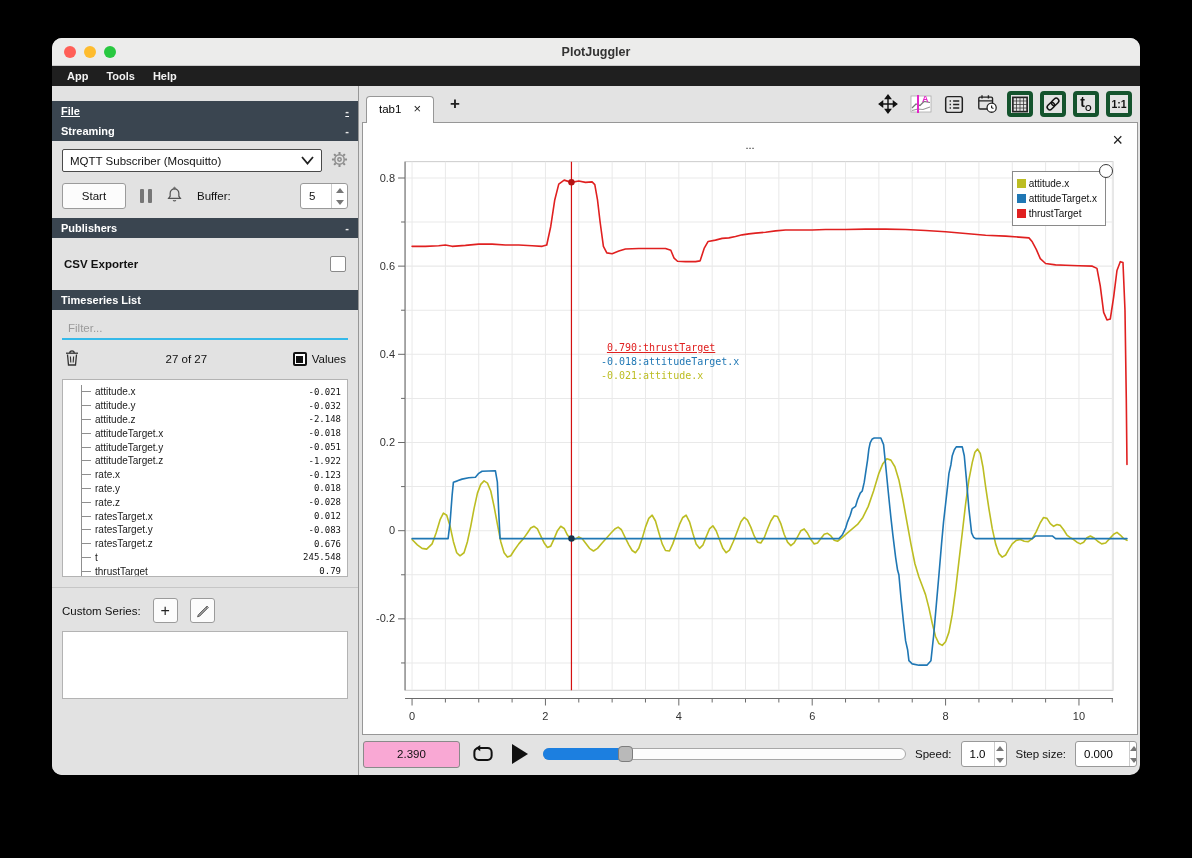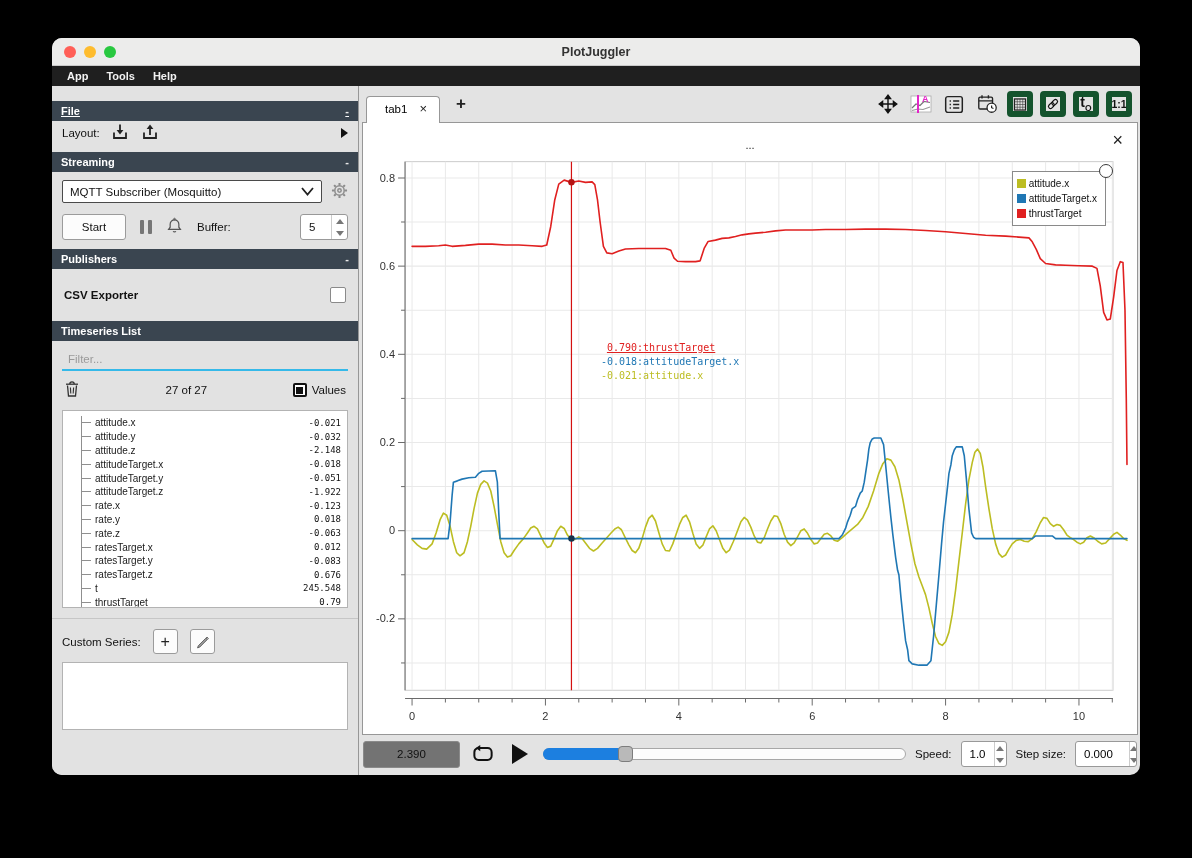--- a/index.html
+++ b/index.html
@@ -72,27 +72,27 @@
 .tree-item::before { content:""; width:9px; border-top:1px solid #8f8f8f; margin-right:4px; flex:none; }
 .t-name { color:#1a1a1a; }
 .t-val { margin-left:auto; font-family:"DejaVu Sans Mono",monospace; font-size:9px; color:#111; padding-right:4px; }
 .custom-row { display:flex; align-items:center; gap:12px; padding:10px 10px 4px 10px;
   border-top:1px solid #c6c6c6; margin-top:10px; flex:none; }
 .sq-btn { width:25px; height:25px; font-size:16px; color:#222; }
 .empty-box { margin:4px 10px 12px 10px; background:#fff; border:1px solid #b3b3b3; height:68px; flex:none; }
 
 .tabbar { height:36px; display:flex; align-items:flex-end; padding:5px 6px 0 4px; flex:none; }
 .tab { background:#fff; border:1px solid #979797; border-bottom:none; border-radius:4px 4px 0 0;
-  padding:6px 12px 8px 18px; display:flex; align-items:center; gap:12px; font-size:11.5px;
+  padding:6px 12px 8px 12px; display:flex; align-items:center; gap:12px; font-size:11.5px;
   position:relative; z-index:2; margin-bottom:-1px; }
 .tab-close { font-size:13px; color:#222; line-height:10px; }
 .tab-add { font-size:17px; color:#222; margin:0 0 8px 16px; font-weight:bold; }
 .toolbar { margin-left:auto; display:flex; gap:7px; align-items:center; margin-bottom:5px; }
 .tool { width:26px; height:26px; display:flex; align-items:center; justify-content:center; border-radius:4px; }
-.tool.blue { border:6px solid #14532d;text-align:right; }
+.tool.blue { border:4px solid #14532d;text-align:right; }
 .t0-txt { font-size:14px; font-weight:bold; color:#111; line-height:1; }
 .t0-txt sub { font-size:8.5px; }
 .ratio-txt { font-size:10.5px; font-weight:bold; color:#111; }
 
 .pane { flex:1; border:1px solid #979797; background:#fff; position:relative; min-height:0; }
 .plot-title { position:absolute; top:16px; left:0; right:0; text-align:center;
   font-size:11px; color:#222; z-index:3; }
 .plot-close { position:absolute; top:8px; right:14px; font-size:18px; color:#222;
   font-weight:normal; z-index:3; line-height:1; }
 #chart-svg { position:absolute; inset:0; width:100%; height:100%; }
@@ -102,21 +102,21 @@
 .legend-row { display:flex; align-items:center; gap:3px; font-size:10px; color:#111; height:15px; }
 .legend-swatch { width:9px; height:9px; flex:none; }
 .legend-handle { position:absolute; top:-8px; right:-8px; width:14px; height:14px;
   border:1.5px solid #3a3a3a; border-radius:50%; background:#fff; }
 .tracker-text { position:absolute; left:232px; top:218px; z-index:3;
   font-family:"DejaVu Sans Mono",monospace; font-size:10px; line-height:14px; }
 .trk-row { display:flex; }
 .trk-val { width:42px; text-align:right; white-space:pre; }
 
 .playbar { height:32px; margin-top:3px; display:flex; align-items:center; gap:9px; flex:none; padding:0 1px; }
-.time-field { width:97px; height:27px; background:#737373; border:1px solid #8a8a8a; border-radius:3px;
+.time-field { width:97px; height:27px; background:#f9a8d4; border:1px solid #8a8a8a; border-radius:3px;
   display:flex; align-items:center; justify-content:center; font-size:11.5px; color:#111; }
 .icon-btn { width:28px; height:26px; display:flex; align-items:center; justify-content:center; }
 .play-tri { width:0; height:0; border-left:16px solid #111; border-top:10px solid transparent;
   border-bottom:10px solid transparent; }
 .slider { flex:1; height:16px; position:relative; }
 .slider .groove { position:absolute; left:0; right:0; top:2px; height:12px; background:#fdfdfd;
   border:1px solid #a8a8a8; border-radius:6px; }
 .slider .fill { position:absolute; left:0; top:2px; height:12px; background:#1c7fe0; border-radius:6px 0 0 6px; }
 .slider .handle { position:absolute; top:0; width:15px; height:16px; background:#b9b9b9;
   border:1px solid #7d7d7d; border-radius:4px; }
@@ -142,39 +142,20 @@
       <div class="menu-item">Help</div>
     </div>
 
   <div class="content">
 
     <div class="sidebar">
 
       <div class="sec-head" style="margin-top:15px;text-decoration:underline;">
         <span>File</span>
         <span class="dash">-</span>
-      </div>
-      <div class="side-row" style="padding-top:2px;">
-        <span>Layout:</span>
-        <span>
-          <svg width="20" height="18" viewBox="0 0 20 18">
-              <path d="M4 9.5 v5.5 h12 v-5.5" fill="none" stroke="#222" stroke-width="1.8"></path>
-              <line x1="10" y1="1.5" x2="10" y2="7" stroke="#222" stroke-width="1.8"></line>
-              <path d="M6.6 7 h6.8 L10 11.6 z" fill="#222"></path>
-            </svg>
-        </span>
-        <span>
-          <svg width="20" height="18" viewBox="0 0 20 18">
-              <path d="M4 9.5 v5.5 h12 v-5.5" fill="none" stroke="#222" stroke-width="1.8"></path>
-              <line x1="10" y1="12" x2="10" y2="6" stroke="#222" stroke-width="1.8"></line>
-              <path d="M6.6 6 h6.8 L10 1.4 z" fill="#222"></path>
-            </svg>
-        </span>
-        <span class="spacer"></span>
-        <span class="tri-right"></span>
       </div>
 
       <div class="sec-head">
         <span>Streaming</span>
         <span class="dash">-</span>
       </div>
       <div class="combo-row">
         <div class="combo">
           <span class="val">MQTT Subscriber (Mosquitto)</span>
           <svg width="13" height="9" viewBox="0 0 13 9">
@@ -299,21 +280,21 @@
           <span class="t-val">-0.123</span>
         </div>
 
         <div class="tree-item">
           <span class="t-name">rate.y</span>
           <span class="t-val">0.018</span>
         </div>
 
         <div class="tree-item">
           <span class="t-name">rate.z</span>
-          <span class="t-val">-0.063</span>
+          <span class="t-val">-0.028</span>
         </div>
 
         <div class="tree-item">
           <span class="t-name">ratesTarget.x</span>
           <span class="t-val">0.012</span>
         </div>
 
         <div class="tree-item">
           <span class="t-name">ratesTarget.y</span>
           <span class="t-val">-0.083</span>

